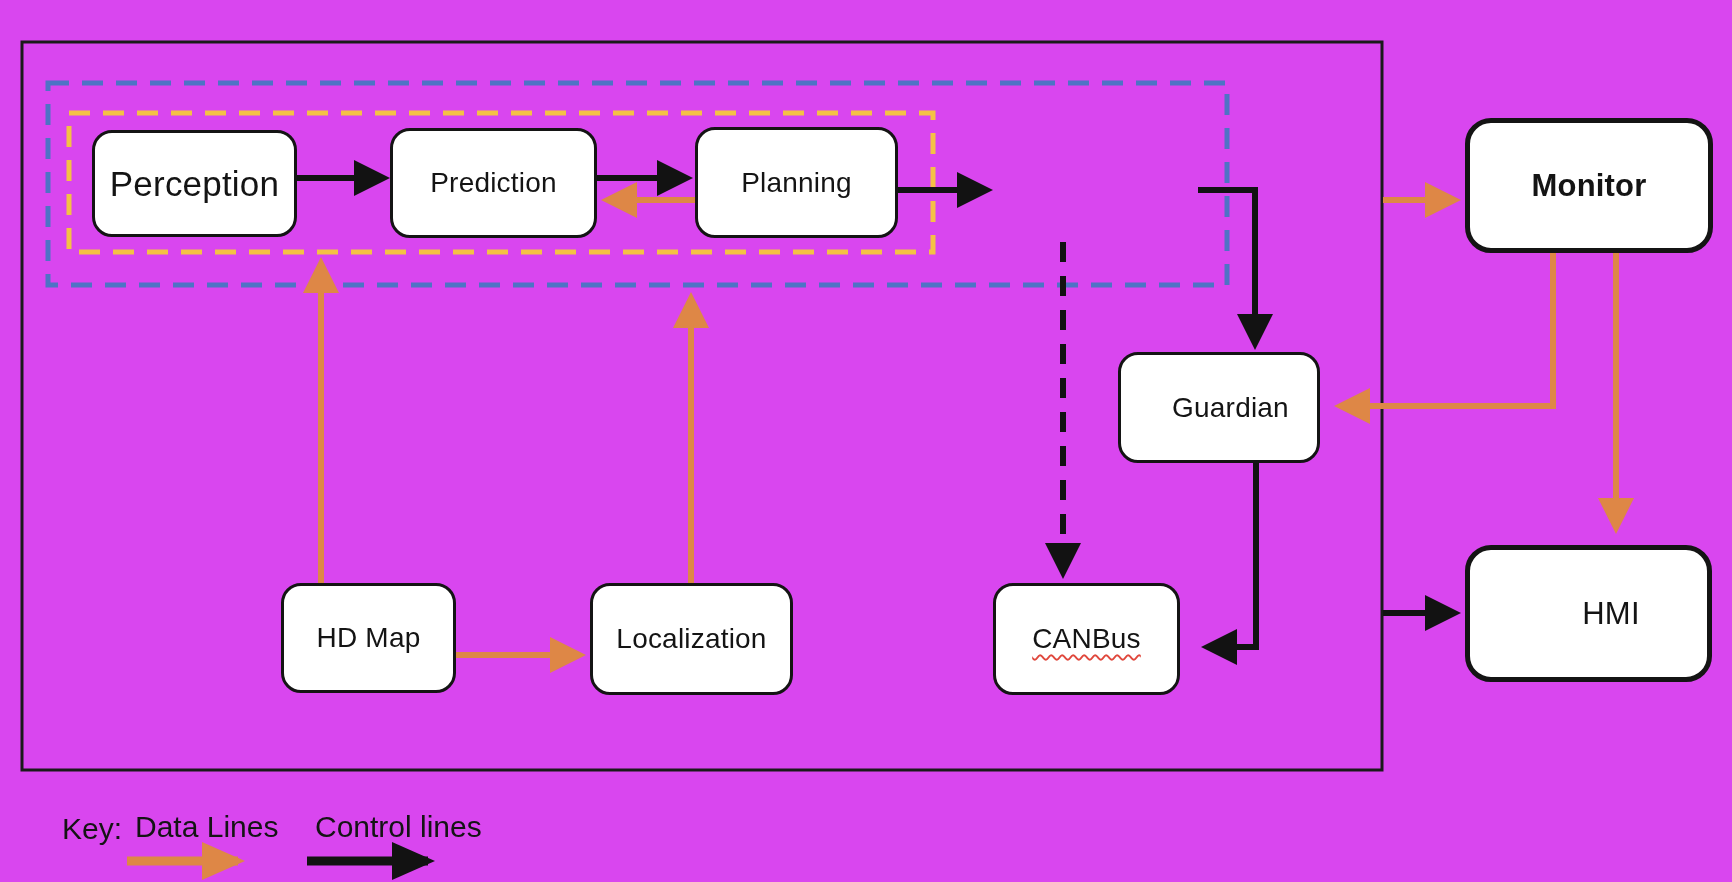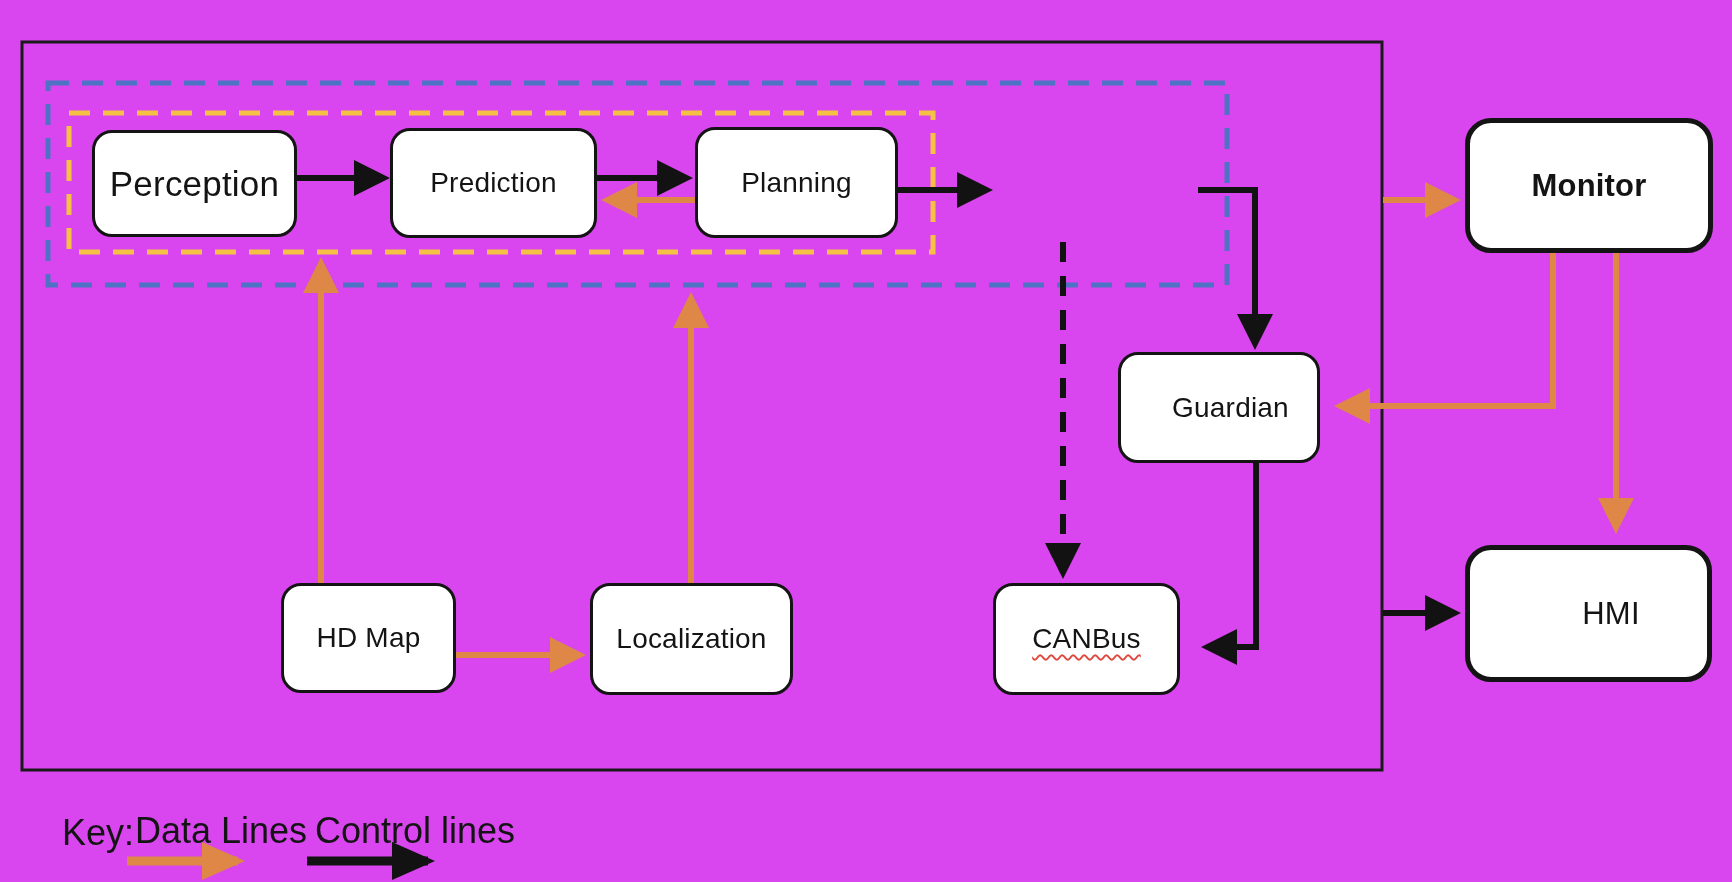--- a/index.html
+++ b/index.html
@@ -25,21 +25,21 @@
   }
   .node.thick{border-width:5px;border-radius:26px;font-size:31px;}
   .node.fs-lg{font-size:35px;}
   .wavy{
     text-decoration-line:underline;
     text-decoration-style:wavy;
     text-decoration-color:#e0473c;
     text-decoration-thickness:2px;
     text-underline-offset:6px;
   }
-  .key-label{position:absolute;font-size:36px;white-space:nowrap;text-align:center;}
+  .key-label{position:absolute;font-size:30px;white-space:nowrap;text-align:center;}
 </style>
 </head>
 <body>
 
 <div class="canvas">
 
   <svg class="edges" width="1732" height="882" viewBox="0 0 1732 882" xmlns="http://www.w3.org/2000/svg">
     <defs>
       <marker id="ab" markerUnits="strokeWidth" markerWidth="6" markerHeight="6" refX="5" refY="3" orient="auto">
         <path d="M0,0 L6,3 L0,6 Z" fill="#121212"></path>

